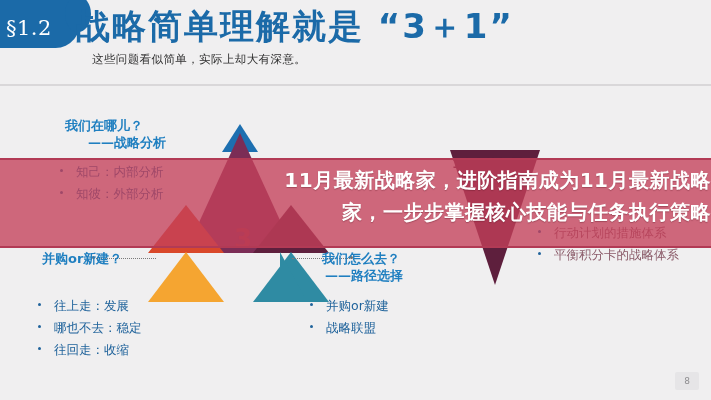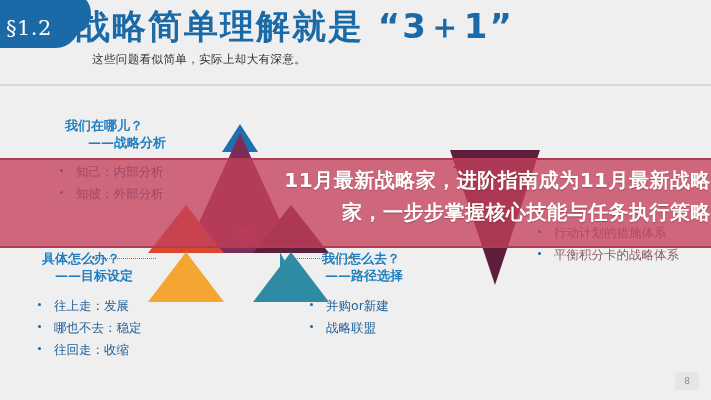--- a/index.html
+++ b/index.html
@@ -117,22 +117,21 @@
 
   <div class="lbl lbl-q2" style="left:88px;top:134px;">——战略分析</div>
   <div class="lbl lbl-q" style="left:65px;top:117px;">我们在哪儿？</div>
   <div class="bullets" style="left:44px;top:149px;">
     <ul>
       <li>知己：内部分析</li>
       <li>知彼：外部分析</li>
     </ul>
   </div>
 
-  <div class="lbl lbl-q" style="left:42px;top:250px;">具体怎么办？</div>
-  <div class="lbl lbl-q2" style="left:55px;top:267px;">——目标设定</div>
+  <div class="lbl lbl-q" style="left:42px;top:250px;">并购or新建？</div>
   <div class="bullets" style="left:22px;top:283px;">
     <ul>
       <li>往上走：发展</li>
       <li>哪也不去：稳定</li>
       <li>往回走：收缩</li>
     </ul>
   </div>
 
   <div class="lbl lbl-q" style="left:322px;top:250px;">我们怎么去？</div>
   <div class="lbl lbl-q2" style="left:325px;top:267px;">——路径选择</div>

